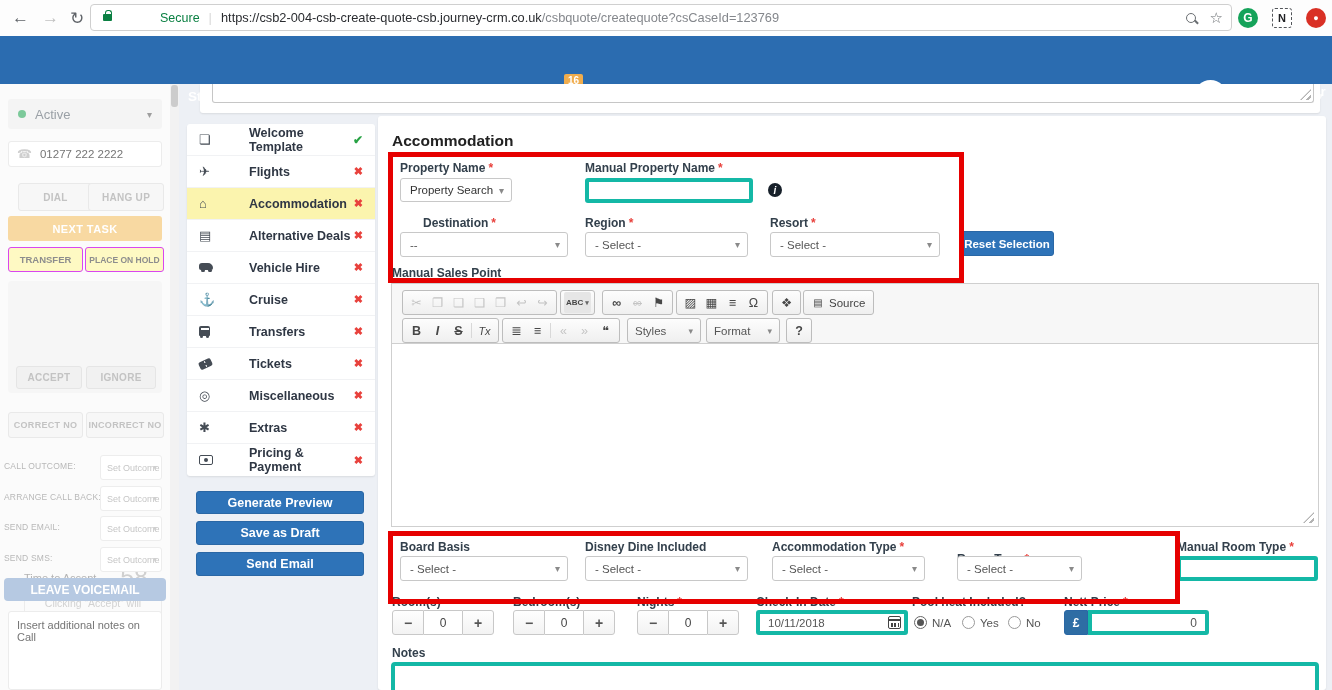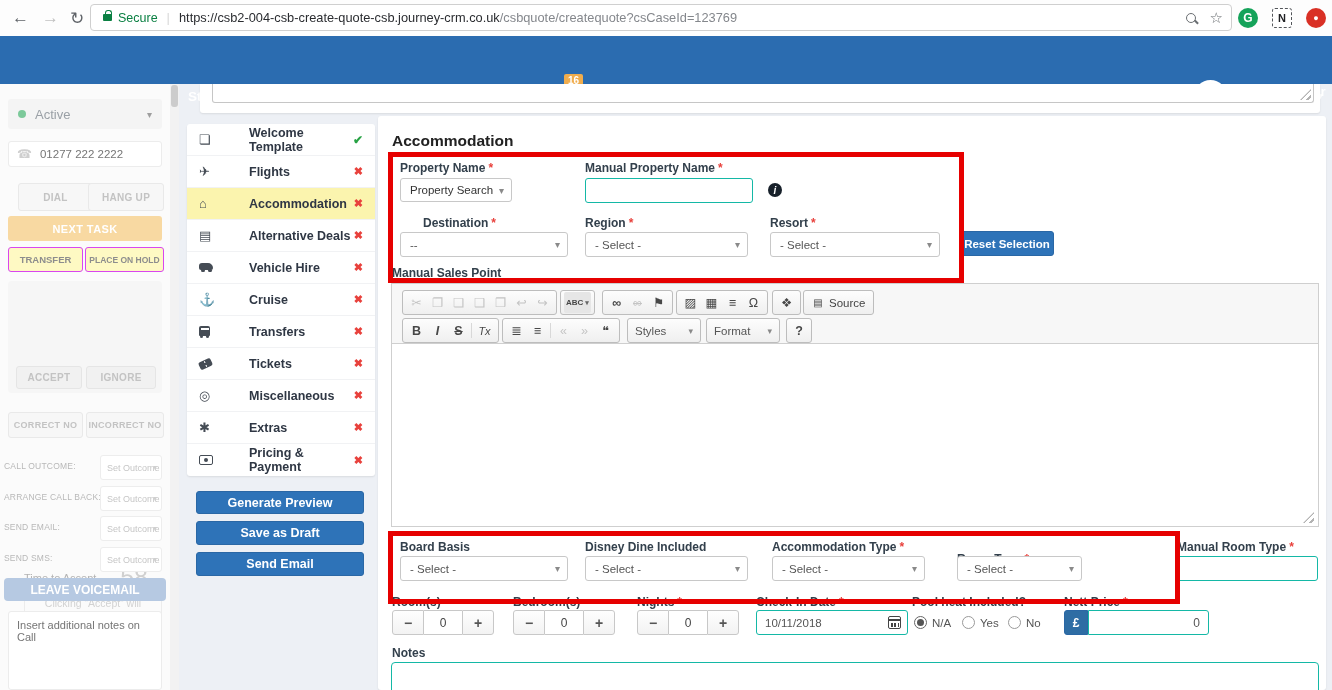--- a/index.html
+++ b/index.html
@@ -5,21 +5,21 @@
   html,body{margin:0;padding:0;background:#dfe3ea;font-family:"Liberation Sans",sans-serif;}
   #screen{position:relative;width:1332px;height:690px;background:#edf0f5;overflow:hidden;}
   .abs{position:absolute;}
   .card{position:absolute;background:#fff;border-radius:3px;box-shadow:0 1px 2px rgba(0,0,0,.09);}
   
   .chrome{position:absolute;left:0;top:0;width:1332px;height:36px;background:#fdfdfd;border-bottom:1px solid #d7d7d7;}
   .navglyph{position:absolute;font-size:17px;color:#5f6368;cursor:pointer;}
   .urlbar{position:absolute;left:90px;top:4px;width:1142px;height:27px;background:#fff;border:1px solid #cfcfcf;border-radius:4px;box-sizing:border-box;display:flex;align-items:center;}
   .lock{width:9px;height:7px;background:#0b8043;border-radius:1px;position:relative;margin:0 6px 0 12px;}
   .lock::before{content:"";position:absolute;top:-4px;left:1.5px;width:5px;height:5px;border:1.5px solid #0b8043;border-bottom:none;border-radius:3px 3px 0 0;}
-  .secure{color:#0b8043;font-size:12.5px;}
+  .secure{color:#0b8043;font-size:12.5px;margin-left:42px;}
   .urldiv{color:#d9d9d9;margin:0 9px;font-size:13px;}
   .urldomain{color:#2a2c30;font-size:12.8px;}
   .urlpath{color:#84878c;font-size:12.8px;}
   .omniicons{position:absolute;right:8px;top:0;height:25px;display:flex;align-items:center;gap:14px;}
   .mag{width:8px;height:8px;border:1.6px solid #6b6f73;border-radius:50%;position:relative;display:inline-block;}
   .mag::after{content:"";position:absolute;width:5px;height:1.6px;background:#6b6f73;transform:rotate(45deg);right:-4px;bottom:-1px;}
   .star{font-size:15px;color:#6b6f73;}
   .ext{position:absolute;top:8px;width:20px;height:20px;border-radius:50%;display:flex;align-items:center;justify-content:center;font-size:12px;font-weight:700;color:#fff;cursor:pointer;}
   .extg{background:#15a35a;}
   .extn{background:#fff;border:1.5px dashed #53565a;border-radius:3px;color:#202124;box-sizing:border-box;font-size:11px;}
@@ -82,21 +82,21 @@
   .icon-ticket::after{content:"";position:absolute;left:6px;top:1px;bottom:1px;width:1px;background:repeating-linear-gradient(#fff 0 2px,transparent 2px 4px);}
   .icon-money{position:relative;width:14px;height:10px;border:1.6px solid #454c55;border-radius:2px;box-sizing:border-box;}
   .icon-money::after{content:"";position:absolute;left:50%;top:50%;width:4px;height:4px;margin:-2px 0 0 -2px;border-radius:50%;background:#454c55;}
   
   .maincard{position:absolute;left:378px;top:116px;width:948px;height:574px;background:#fff;border-radius:3px;box-shadow:0 1px 2px rgba(0,0,0,.09);}
   .h1{position:absolute;left:392px;top:132px;font-size:15.5px;font-weight:700;color:#222;}
   .lbl{position:absolute;font-size:12px;font-weight:700;color:#33404c;white-space:nowrap;}
   .req{color:#e8413c;margin-left:3px;font-weight:700;}
   .sel{position:absolute;display:flex;align-items:center;background:#fff;border:1px solid #c8c8c8;border-radius:3px;font-size:11.5px;color:#555;padding:0 20px 0 9px;height:25px;box-sizing:border-box;cursor:pointer;white-space:nowrap;overflow:hidden;}
   .sel::after{content:"▾";position:absolute;right:7px;color:#8a8a8a;font-size:10px;}
-  .ip{position:absolute;background:#fff;border:1px solid #14b8a6;border-radius:3px;box-sizing:border-box;font-size:12px;color:#333;padding:0 8px;outline:none;font-family:"Liberation Sans",sans-serif;}
+  .ip{position:absolute;background:#fff;border:4px solid #14b8a6;border-radius:3px;box-sizing:border-box;font-size:12px;color:#333;padding:0 8px;outline:none;font-family:"Liberation Sans",sans-serif;}
   .icon-info{position:absolute;width:14px;height:14px;border-radius:50%;background:#17202a;color:#fff;font-size:10px;font-weight:700;display:flex;align-items:center;justify-content:center;font-style:italic;}
   .redbox{position:absolute;border:5px solid #e60000;z-index:40;pointer-events:none;}
   
   .edframe{position:absolute;left:391px;top:283px;width:928px;height:244px;border:1px solid #cfcfcf;box-sizing:border-box;background:#fff;}
   .edtoolbar{position:absolute;left:391px;top:283px;width:928px;height:61px;background:#f7f7f7;border:1px solid #cfcfcf;box-sizing:border-box;}
   .tbg{position:absolute;display:flex;align-items:center;height:25px;padding:0 3px;background:linear-gradient(#fdfdfd,#efefef);border:1px solid #bdbdbd;border-radius:3px;box-sizing:border-box;}
   .tb{min-width:21px;height:21px;display:flex;align-items:center;justify-content:center;font-size:12.5px;color:#474747;cursor:pointer;}
   .tb.dis{color:#c4c4c4;}
   .tb.bold{font-weight:700;}
   .tb.ital{font-style:italic;}

